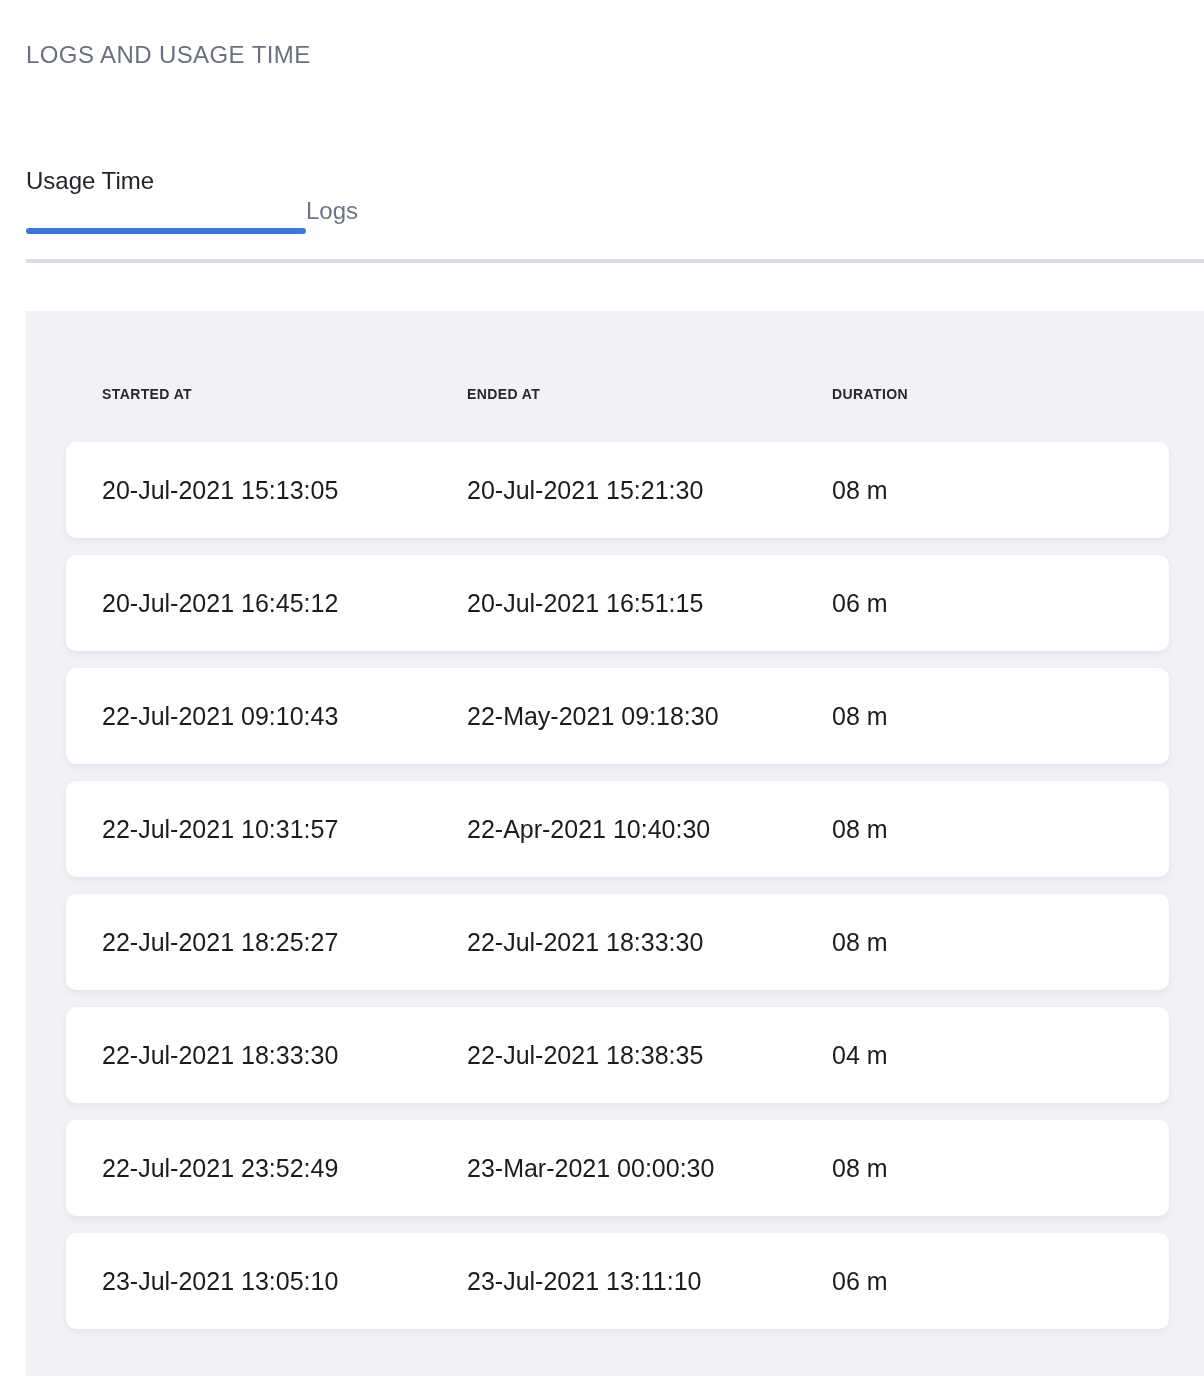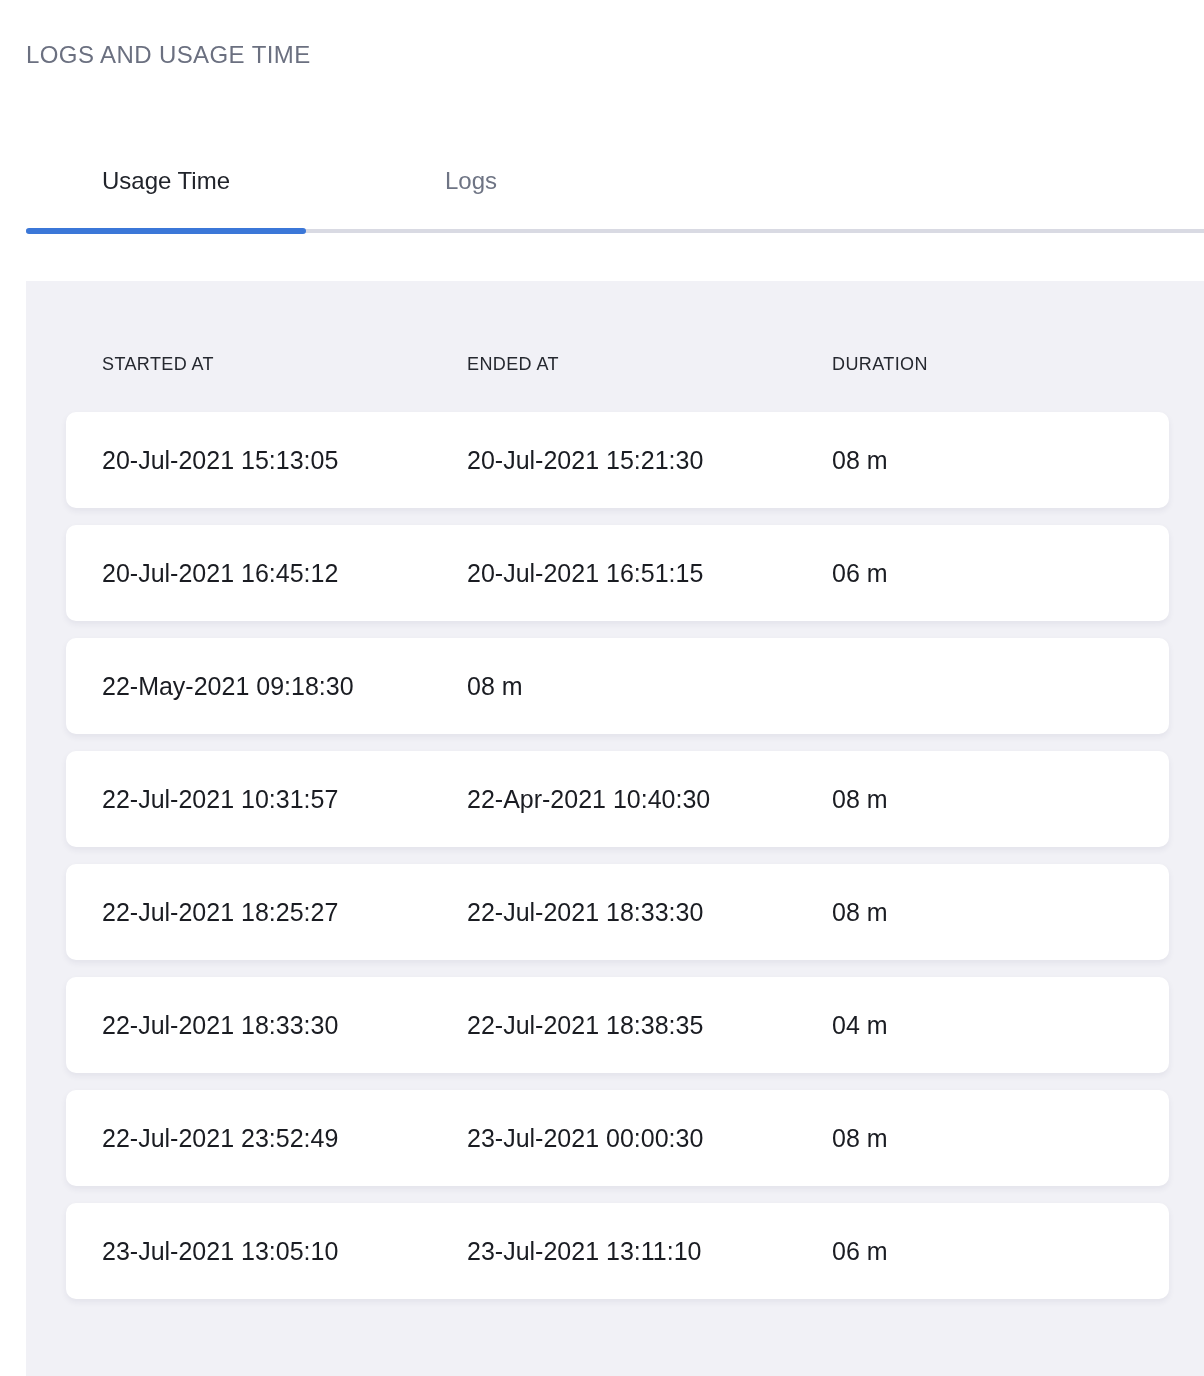--- a/index.html
+++ b/index.html
@@ -36,30 +36,29 @@
   .tabs-row {
     display: flex;
     margin: 96px 0 0 26px;
     width: calc(100% - 26px);
     border-bottom: 4px solid var(--tab_divider);
   }
   .tab {
     position: relative;
     height: 63px;
     display: flex;
-    justify-content: center;
     align-items: flex-start;
     font-size: 24px;
     line-height: 30px;
     color: var(--tab_inactive);
     cursor: pointer;
   }
   .tab.active { color: var(--tab_active); }
   .tab-usage { width: 280px; }
-  .tab-logs  { width: 330px; }
+  .tab-logs  { width: 330px; margin-top: 30px; }
   .tab-indicator {
     position: absolute;
     left: 0;
     right: 0;
     bottom: -5px;
     height: 6px;
     border-radius: 3px;
     background: var(--accent);
   }
 
@@ -71,22 +70,22 @@
     padding: 72px 35px 0 40px;
     overflow: hidden;
   }
 
   .grid-cols {
     display: grid;
     grid-template-columns: 365px 365px auto;
     padding-left: 36px;
   }
   .thead {
-    font-size: 18px;
-    font-weight: 400;
+    font-size: 14px;
+    font-weight: 700;
     letter-spacing: 0.4px;
     line-height: 22px;
     color: var(--header_text);
     margin-bottom: 37px;
   }
   .row {
     align-items: center;
     height: 96px;
     background: var(--row_bg);
     border-radius: 10px;
@@ -127,20 +126,21 @@
     <span class="cell">08 m</span>
   </div>
 
   <div class="row grid-cols">
     <span class="cell">20-Jul-2021 16:45:12</span>
     <span class="cell">20-Jul-2021 16:51:15</span>
     <span class="cell">06 m</span>
   </div>
 
   <div class="row grid-cols">
+    <span class="cell">22-Jul-2021 09:10:43</span>
     <span class="cell">22-May-2021 09:18:30</span>
     <span class="cell">08 m</span>
   </div>
 
   <div class="row grid-cols">
     <span class="cell">22-Jul-2021 10:31:57</span>
     <span class="cell">22-Apr-2021 10:40:30</span>
     <span class="cell">08 m</span>
   </div>
 
@@ -151,21 +151,21 @@
   </div>
 
   <div class="row grid-cols">
     <span class="cell">22-Jul-2021 18:33:30</span>
     <span class="cell">22-Jul-2021 18:38:35</span>
     <span class="cell">04 m</span>
   </div>
 
   <div class="row grid-cols">
     <span class="cell">22-Jul-2021 23:52:49</span>
-    <span class="cell">23-Jul-2021 00:00:30</span>
+    <span class="cell">23-Mar-2021 00:00:30</span>
     <span class="cell">08 m</span>
   </div>
 
   <div class="row grid-cols">
     <span class="cell">23-Jul-2021 13:05:10</span>
     <span class="cell">23-Jul-2021 13:11:10</span>
     <span class="cell">06 m</span>
   </div>
 </div>
   </div>

